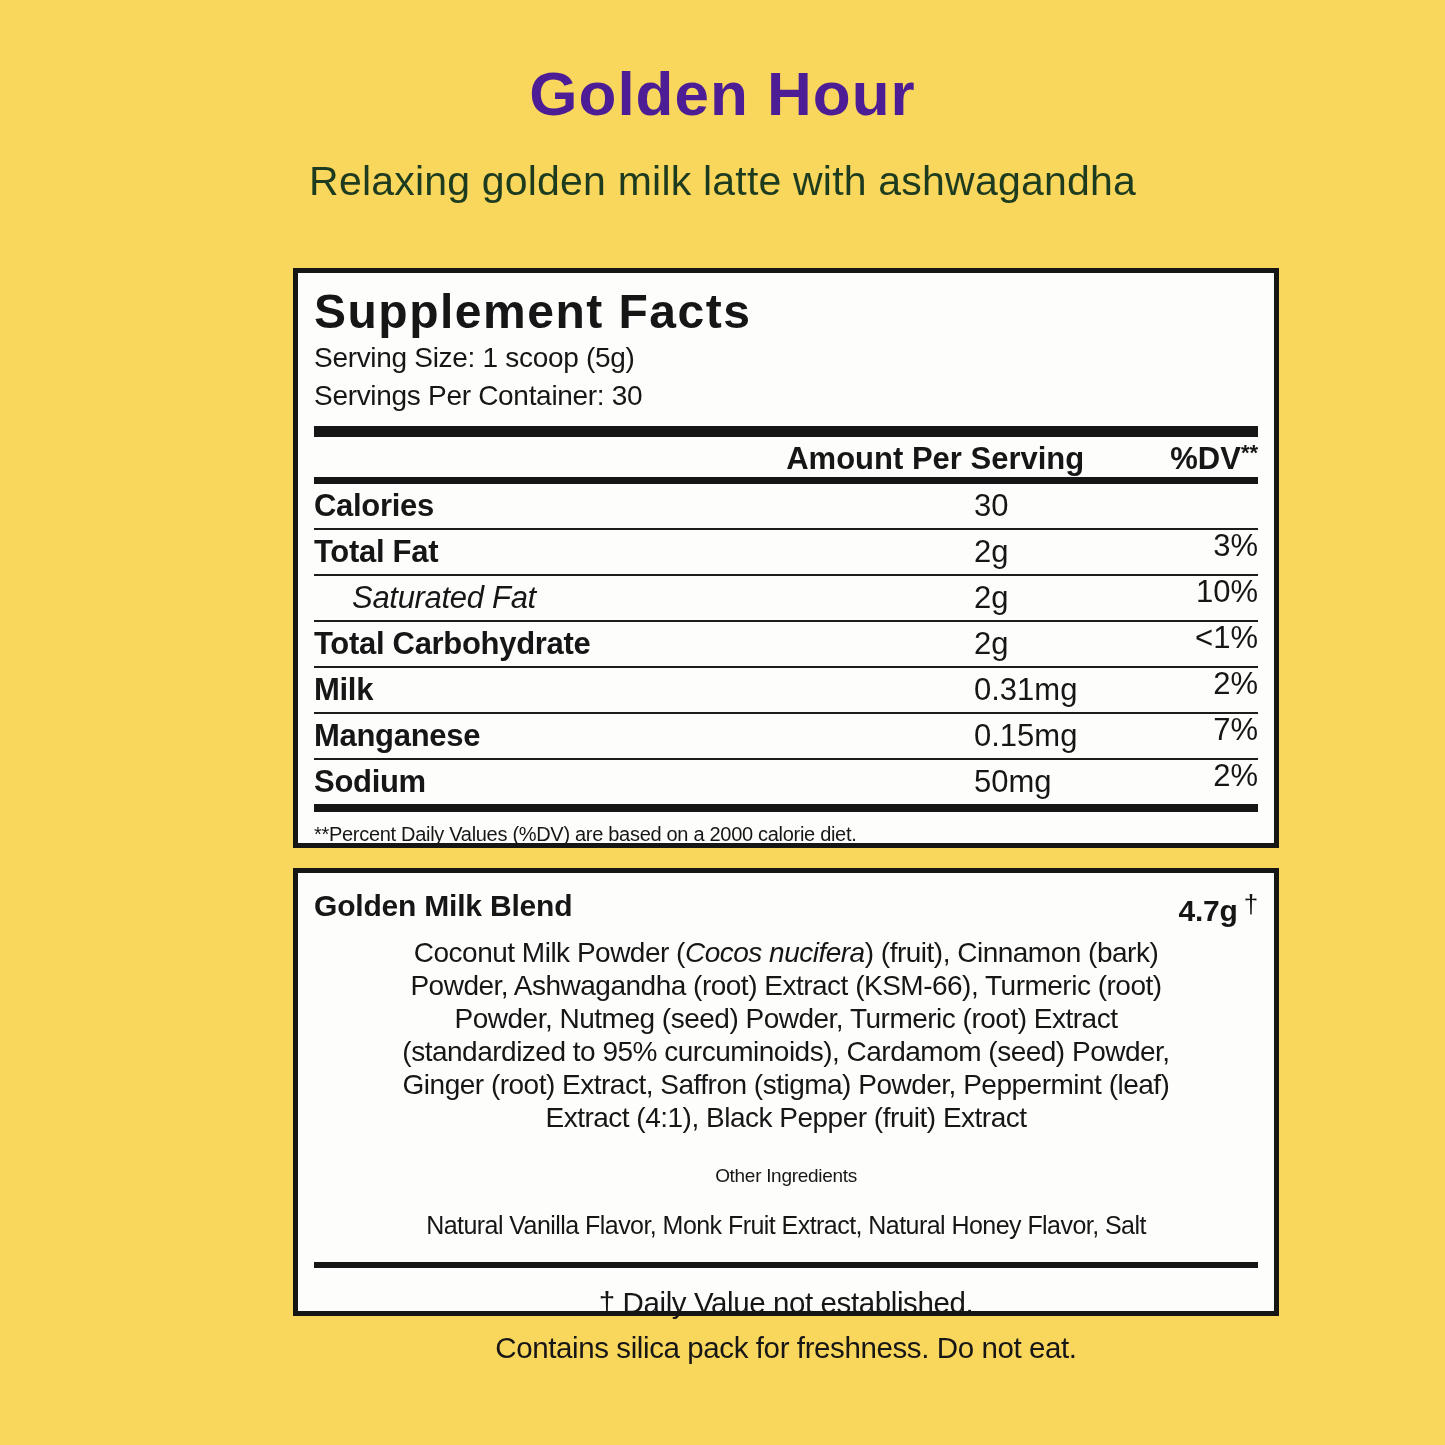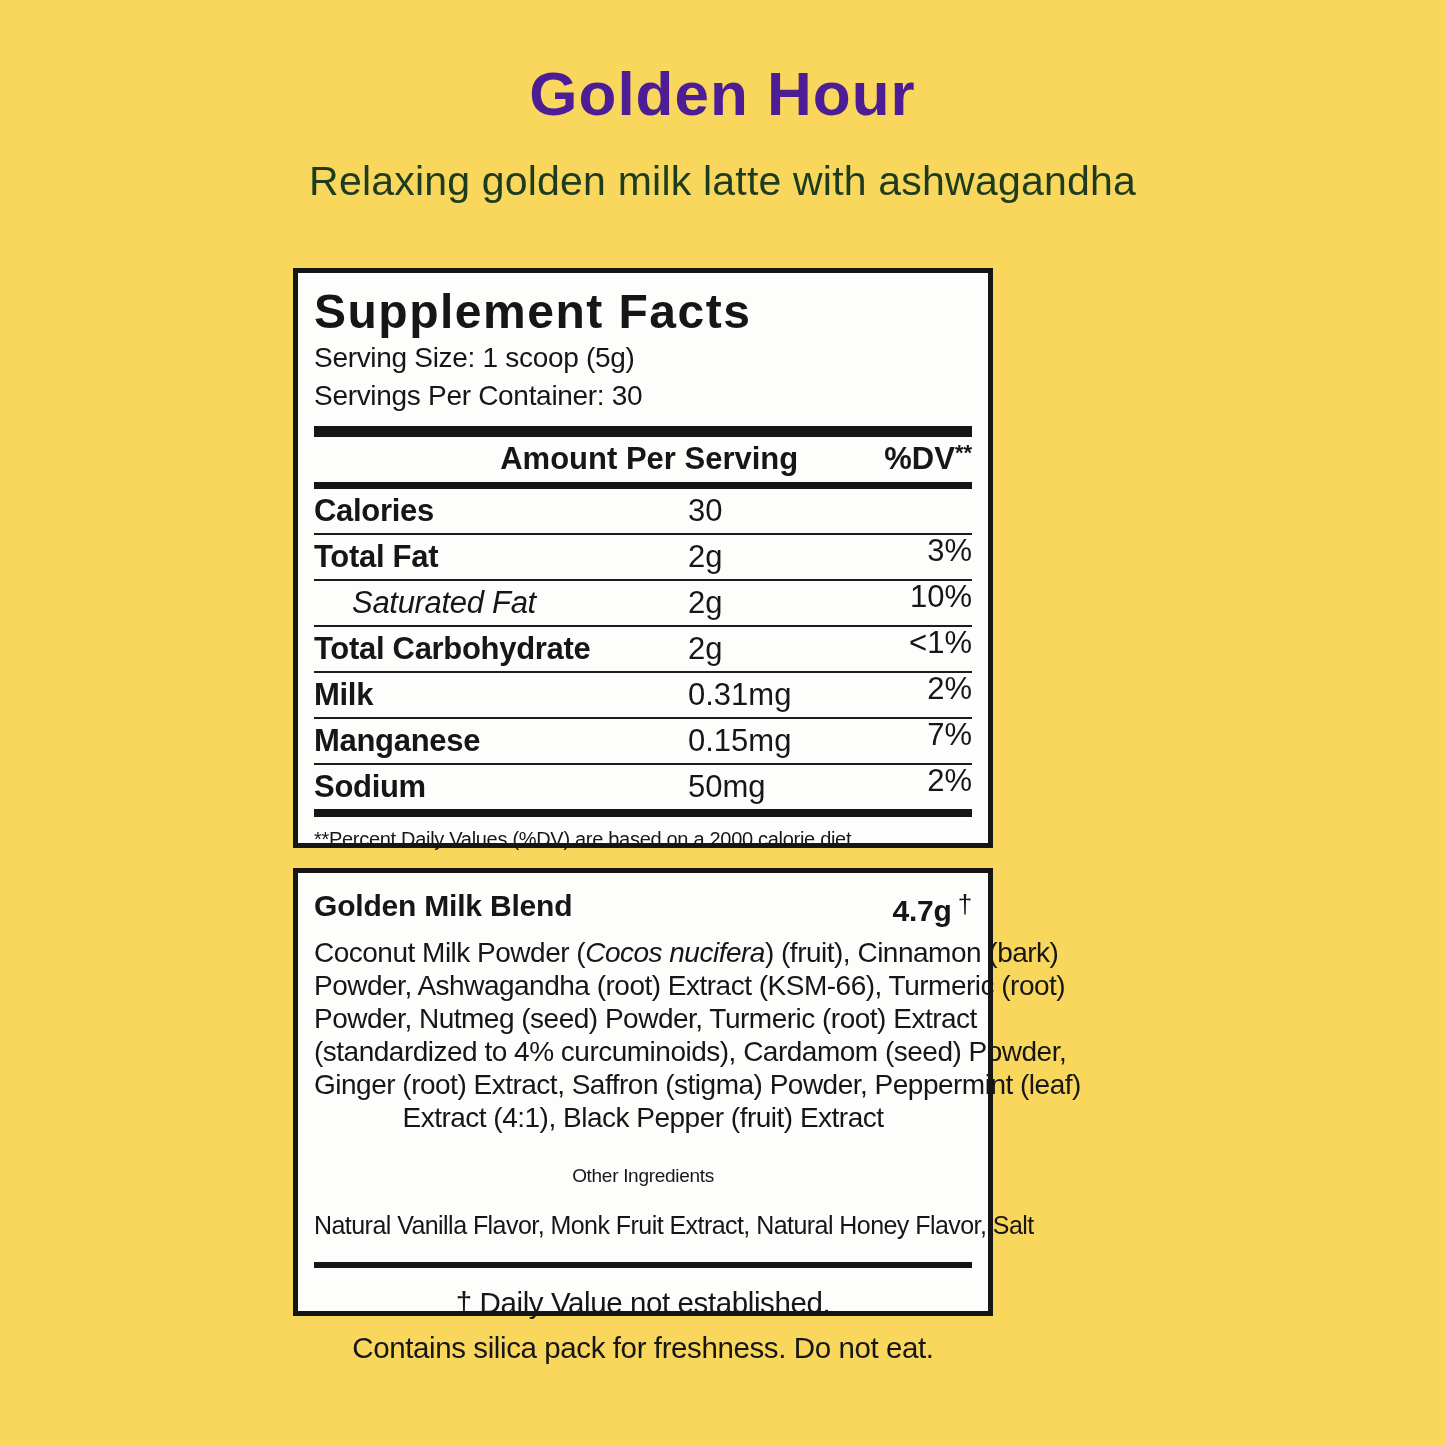--- a/index.html
+++ b/index.html
@@ -17,40 +17,40 @@
     font-size:62px;font-weight:700;letter-spacing:1px;
     color:#4c1d95;
   }
   .page-subtitle{
     position:absolute;top:158px;left:0;width:100%;
     text-align:center;
     font-size:41px;font-weight:500;letter-spacing:0.2px;
     color:#1D3B1E;
   }
   .panel{
-    position:absolute;left:293px;width:700px;
+    position:absolute;left:293px;width:986px;
     background:#FDFDFC;border:5px solid #161616;
     box-sizing:border-box;
     padding:8px 16px;
   }
   #facts-panel{top:268px;height:580px;}
   #blend-panel{top:868px;height:448px;padding-top:12px;text-align:center;}
   .sf-title{
     font-size:48px;font-weight:700;letter-spacing:1.5px;
     line-height:54px;margin-top:4px;
   }
   .serving-line{font-size:28px;line-height:38px;letter-spacing:-0.3px;}
   .bar{background:#161616;width:100%;}
   .bar-thick{height:11px;margin-top:11px;}
   .bar-med{height:7px;}
   .bar-med2{height:8px;}
   .rule{height:6px;background:#161616;margin-top:20px;}
   .sf-header{
     display:flex;justify-content:flex-end;align-items:flex-end;
-    gap:86px;height:40px;padding-bottom:5px;
+    gap:86px;height:40px;
     font-size:31px;font-weight:700;
   }
   .sf-header sup{font-size:22px;vertical-align:9px;}
   .sf-row{
     display:grid;grid-template-columns:1fr 160px 124px;
     align-items:center;height:44px;
     font-size:31px;
     border-top:2.5px solid #1c1c1c;
   }
   .sf-row.first{border-top:none;}
@@ -130,21 +130,21 @@
 
 <div class="panel" id="blend-panel">
   <div class="blend-head">
     <span>Golden Milk Blend</span>
     <span><span>4.7g</span><sup class="dagger">†</sup></span>
   </div>
   <div class="blend-para">
     <div class="line"><span>Coconut Milk Powder (</span><span class="latin">Cocos nucifera</span><span>) (fruit), Cinnamon (bark)</span></div>
     <div class="line">Powder, Ashwagandha (root) Extract (KSM-66), Turmeric (root)</div>
     <div class="line">Powder, Nutmeg (seed) Powder, Turmeric (root) Extract</div>
-    <div class="line">(standardized to 4% curcuminoids), Cardamom (seed) Powder,</div>
+    <div class="line">(standardized to 95% curcuminoids), Cardamom (seed) Powder,</div>
     <div class="line">Ginger (root) Extract, Saffron (stigma) Powder, Peppermint (leaf)</div>
     <div class="line">Extract (4:1), Black Pepper (fruit) Extract</div>
   </div>
   <div class="other-title">Other Ingredients</div>
   <div class="other-list">Natural Vanilla Flavor, Monk Fruit Extract, Natural Honey Flavor, Salt</div>
   <div class="rule"></div>
   <div class="notes">
     <div>† Daily Value not established.</div>
     <div>Contains silica pack for freshness. Do not eat.</div>
   </div>

